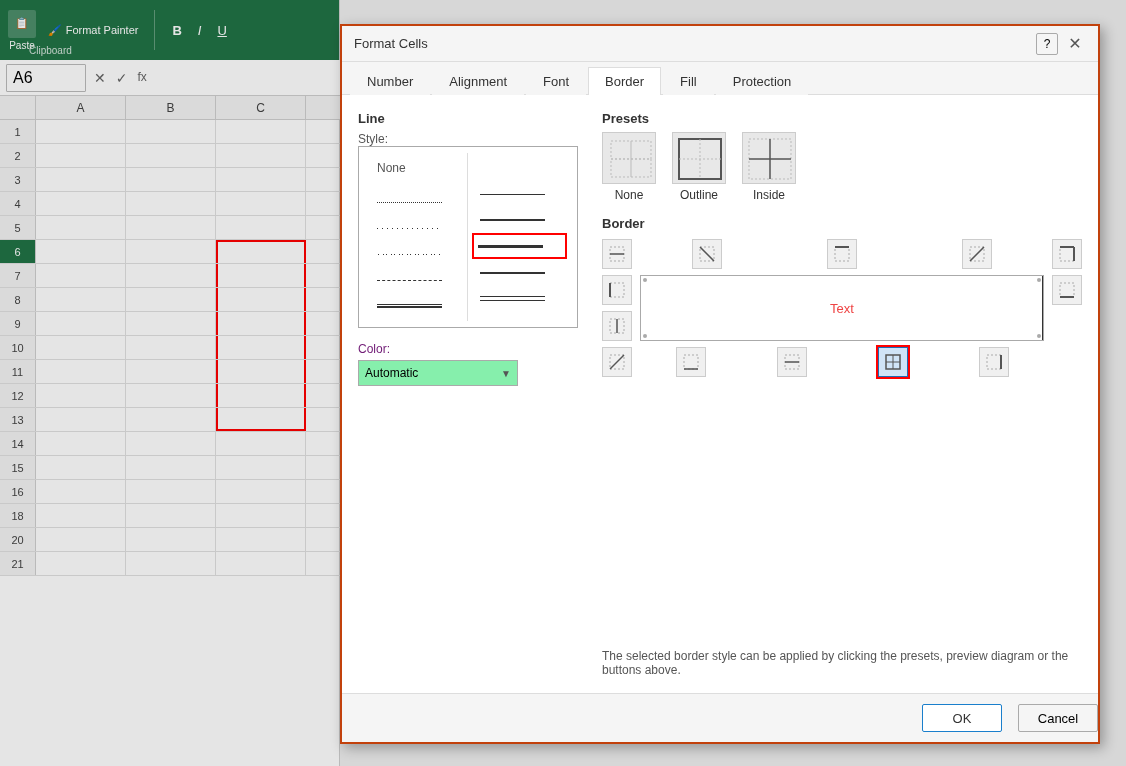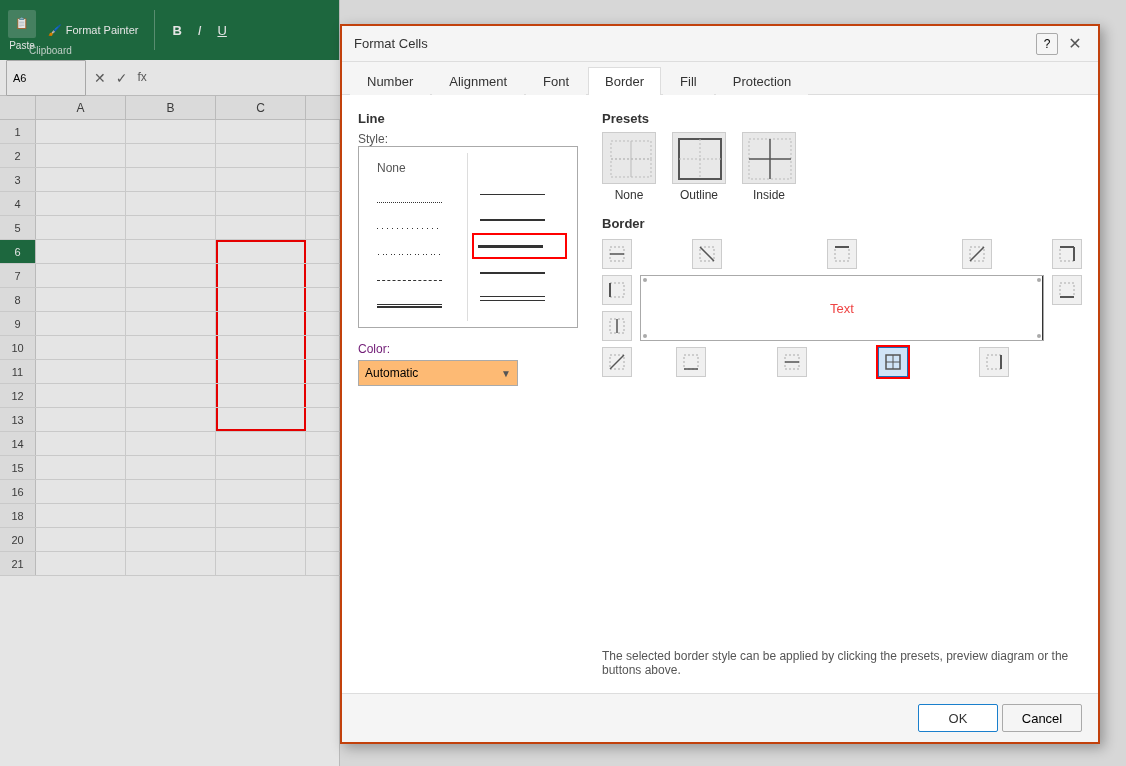--- a/index.html
+++ b/index.html
@@ -102,24 +102,24 @@
       height: 36px;
       background: #fff;
       border-bottom: 1px solid #d0d0d0;
       display: flex;
       align-items: center;
       padding: 0 6px;
       gap: 6px;
     }
     .cell-ref {
       width: 80px;
-      height: 36px;
+      height: 28px;
       border: 1px solid #bbb;
       padding: 6px 6px;
-      font-size: 11px;
+      font-size: 16px;
       border-radius: 1px;
     }
     .formula-icons {
       display: flex;
       gap: 6px;
       color: #666;
       font-size: 14px;
     }
     .formula-icon {
       cursor: pointer;
@@ -333,21 +333,21 @@
       margin-top: 4px;
     }
     .color-label-text {
       font-size: 12px;
       color: #701a75;
     }
     .color-dropdown {
       display: flex;
       align-items: center;
       border: 1px solid #aaa;
-      background: #fdba74;
+      background: #86efac;
       padding: 2px 6px;
       cursor: pointer;
       width: 160px;
       height: 26px;
       justify-content: space-between;
       font-size: 12px;
     }
     .color-dropdown-arrow {
       font-size: 10px;
       color: #555;
@@ -447,24 +447,24 @@
     
     .help-text {
       font-size: 12px;
       color: #555;
       margin-top: auto;
       padding-top: 8px;
     }
 
     
     .dialog-footer {
-      padding: 10px 16px;
+      padding: 10px 0;
       display: flex;
       justify-content: flex-end;
-      gap: 4px;
+      gap: 16px;
       border-top: 1px solid #ddd;
       background: #f5f5f5;
     }
     .footer-btn {
       width: 80px;
       height: 28px;
       border: 1px solid #aaa;
       background: #f5f5f5;
       cursor: pointer;
       font-size: 13px;

